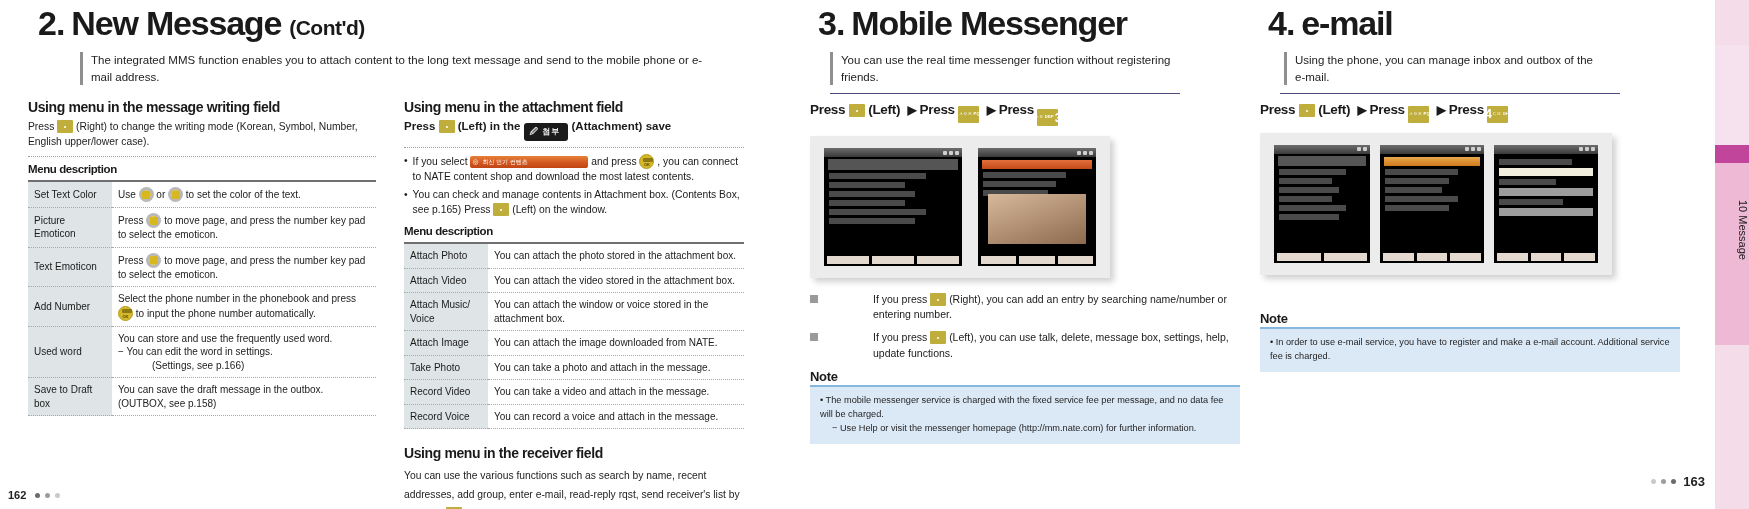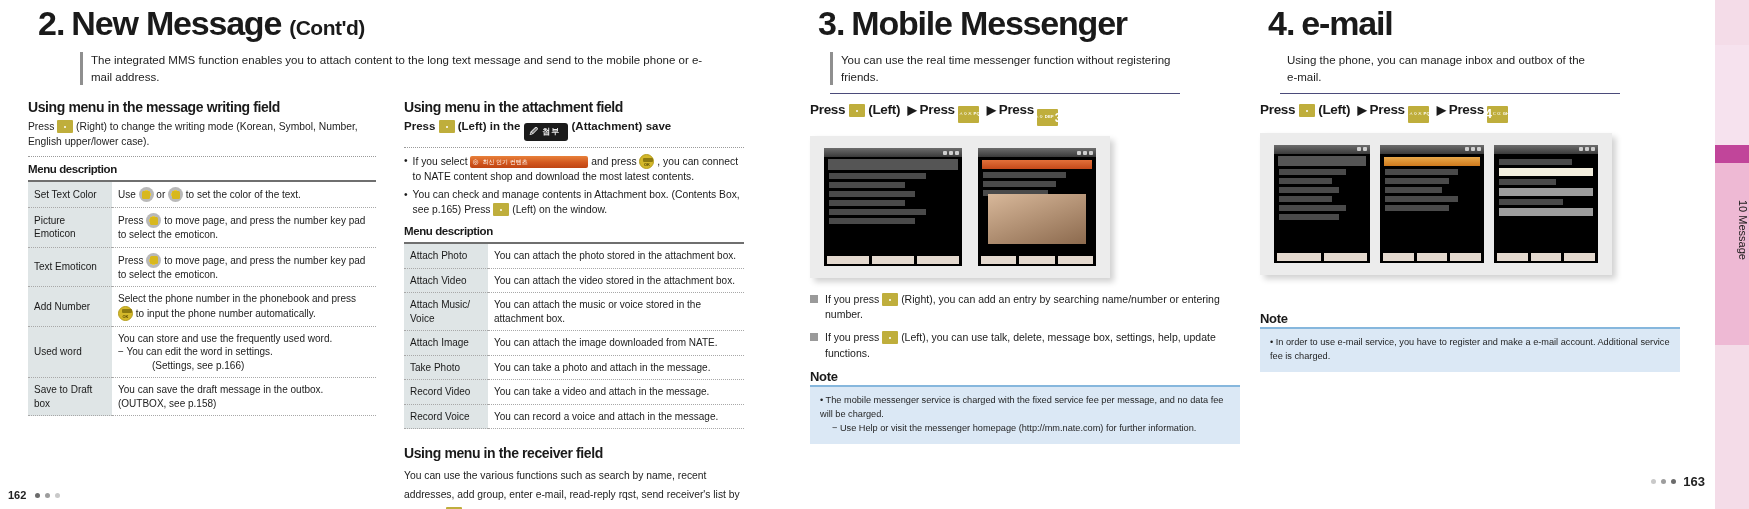--- a/index.html
+++ b/index.html
@@ -118,21 +118,21 @@
     padding: 5px 6px; color: #222;
     border-bottom: 1px dotted #a8a8a8;
   }
   table.menu td.k { width: 84px; background: #dfe5e6; color: #1a1a1a; }
   table.menu tr:last-child td { border-bottom: 1px dotted #a8a8a8; }
   .tbl-top { border-top: 2px solid #6f6f6f; }
 
   
   .bul { display: flex; font-size: 10.3px; line-height: 1.45; margin-bottom: 3px;}
   .bul .dot { flex: none; margin-right: 5px; }
-  .sqbul { display: flex; font-size: 10.5px; line-height: 1.45; margin-bottom: 8px;}
+  .sqbul { display: flex; font-size: 10.5px; line-height: 1.45; margin-bottom: 8px; gap: 48px;}
   .sqbul .sq {
     flex: none; width: 8px; height: 8px; background: #9a9a9a;
     margin: 3px 7px 0 0;
   }
 
   
   .note-title { font-size: 13px; font-weight: bold; letter-spacing: -.3px; }
   .note-rule { border-top: 2px solid #86b7dd; margin-top: 1px; }
   .note-box {
     background: #dbe8f5; padding: 7px 10px 9px 10px;
@@ -314,21 +314,21 @@
               <tr>
             <td class="k">Attach Photo</td>
             <td>You can attach the photo stored in the attachment box.</td>
           </tr>
           <tr>
             <td class="k">Attach Video</td>
             <td>You can attach the video stored in the attachment box.</td>
           </tr>
           <tr>
             <td class="k">Attach Music/ Voice</td>
-            <td>You can attach the music or voice stored in the attachment box.</td>
+            <td>You can attach the window or voice stored in the attachment box.</td>
           </tr>
           <tr>
             <td class="k">Attach Image</td>
             <td>You can attach the image downloaded from NATE.</td>
           </tr>
           <tr>
             <td class="k">Take Photo</td>
             <td>You can take a photo and attach in the message.</td>
           </tr>
           <tr>
@@ -461,21 +461,21 @@
           </div>
         </div>
       </div>
 
       <div style="width:420px;">
         <div class="chap-head" style="margin-left:8px;">
           <span class="chap-num">4.</span>
           <span class="chap-title">e-mail</span>
         </div>
 
-        <div class="lead" style="margin-left:16px;width:320px;align-items:flex-end;">
+        <div class="lead" style="margin-left:24px;width:320px;">
           <div class="lead-bar"></div>
           <div class="lead-text">Using the phone, you can manage inbox and outbox of the e-mail.</div>
         </div>
 
         <div class="solidrule" style="margin:8px 0 8px 20px;width:340px;"></div>
 
         <div class="pressline">
           <span>Press</span>
           <span class="key key-soft"></span>
           <span>(Left)</span>

